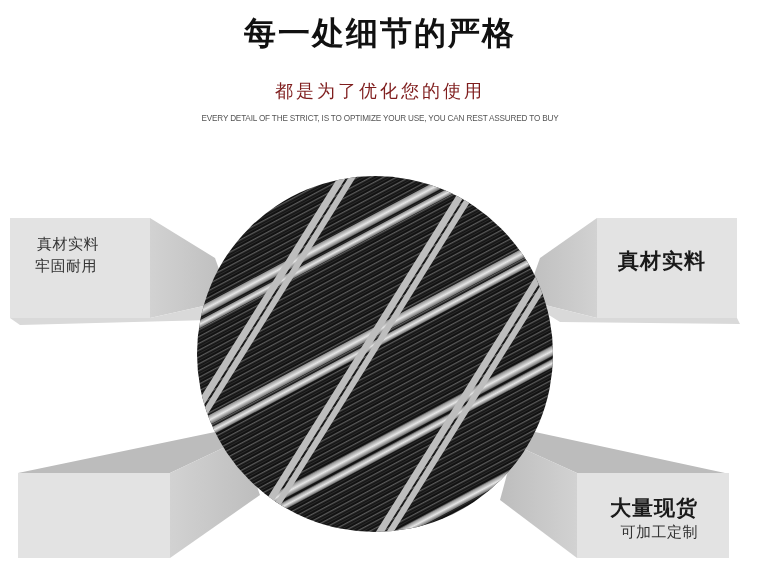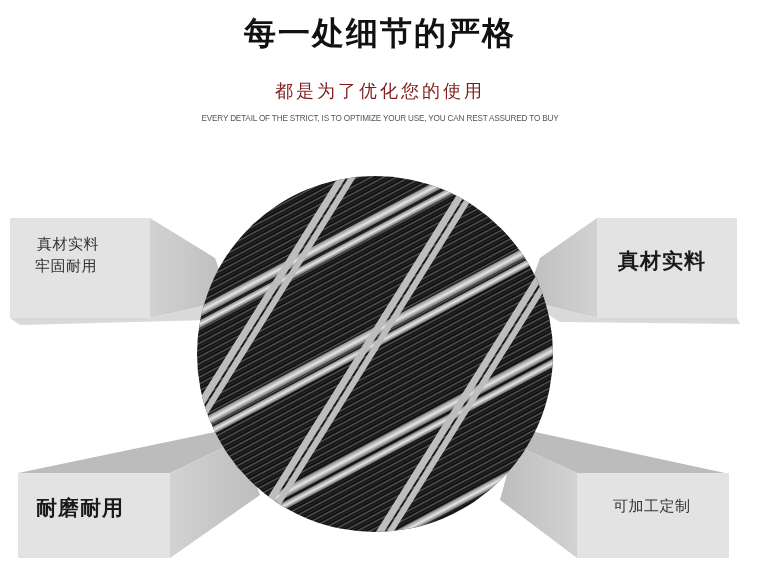--- a/index.html
+++ b/index.html
@@ -93,18 +93,18 @@
 <div class="panel-text" style="left:25px; top:233px;">
   <div class="panel-sub" style="padding-left:12px;">真材实料</div>
   <div class="panel-sub" style="padding-left:10px;">牢固耐用</div>
 </div>
 
 <div class="panel-text" style="left:615px; top:248px;">
   <div class="panel-title" style="padding-left:3px;">真材实料</div>
 </div>
 
 <div class="panel-text" style="left:32px; top:495px;">
-  <div class="panel-title" style="padding-left:4px;">耐磨耐用</div>
 </div>
 
 <div class="panel-text" style="left:610px; top:495px;">
+  <div class="panel-title">大量现货</div>
   <div class="panel-sub" style="padding-left:3px;text-align:right;">可加工定制</div>
 </div>
 
 </body></html>

